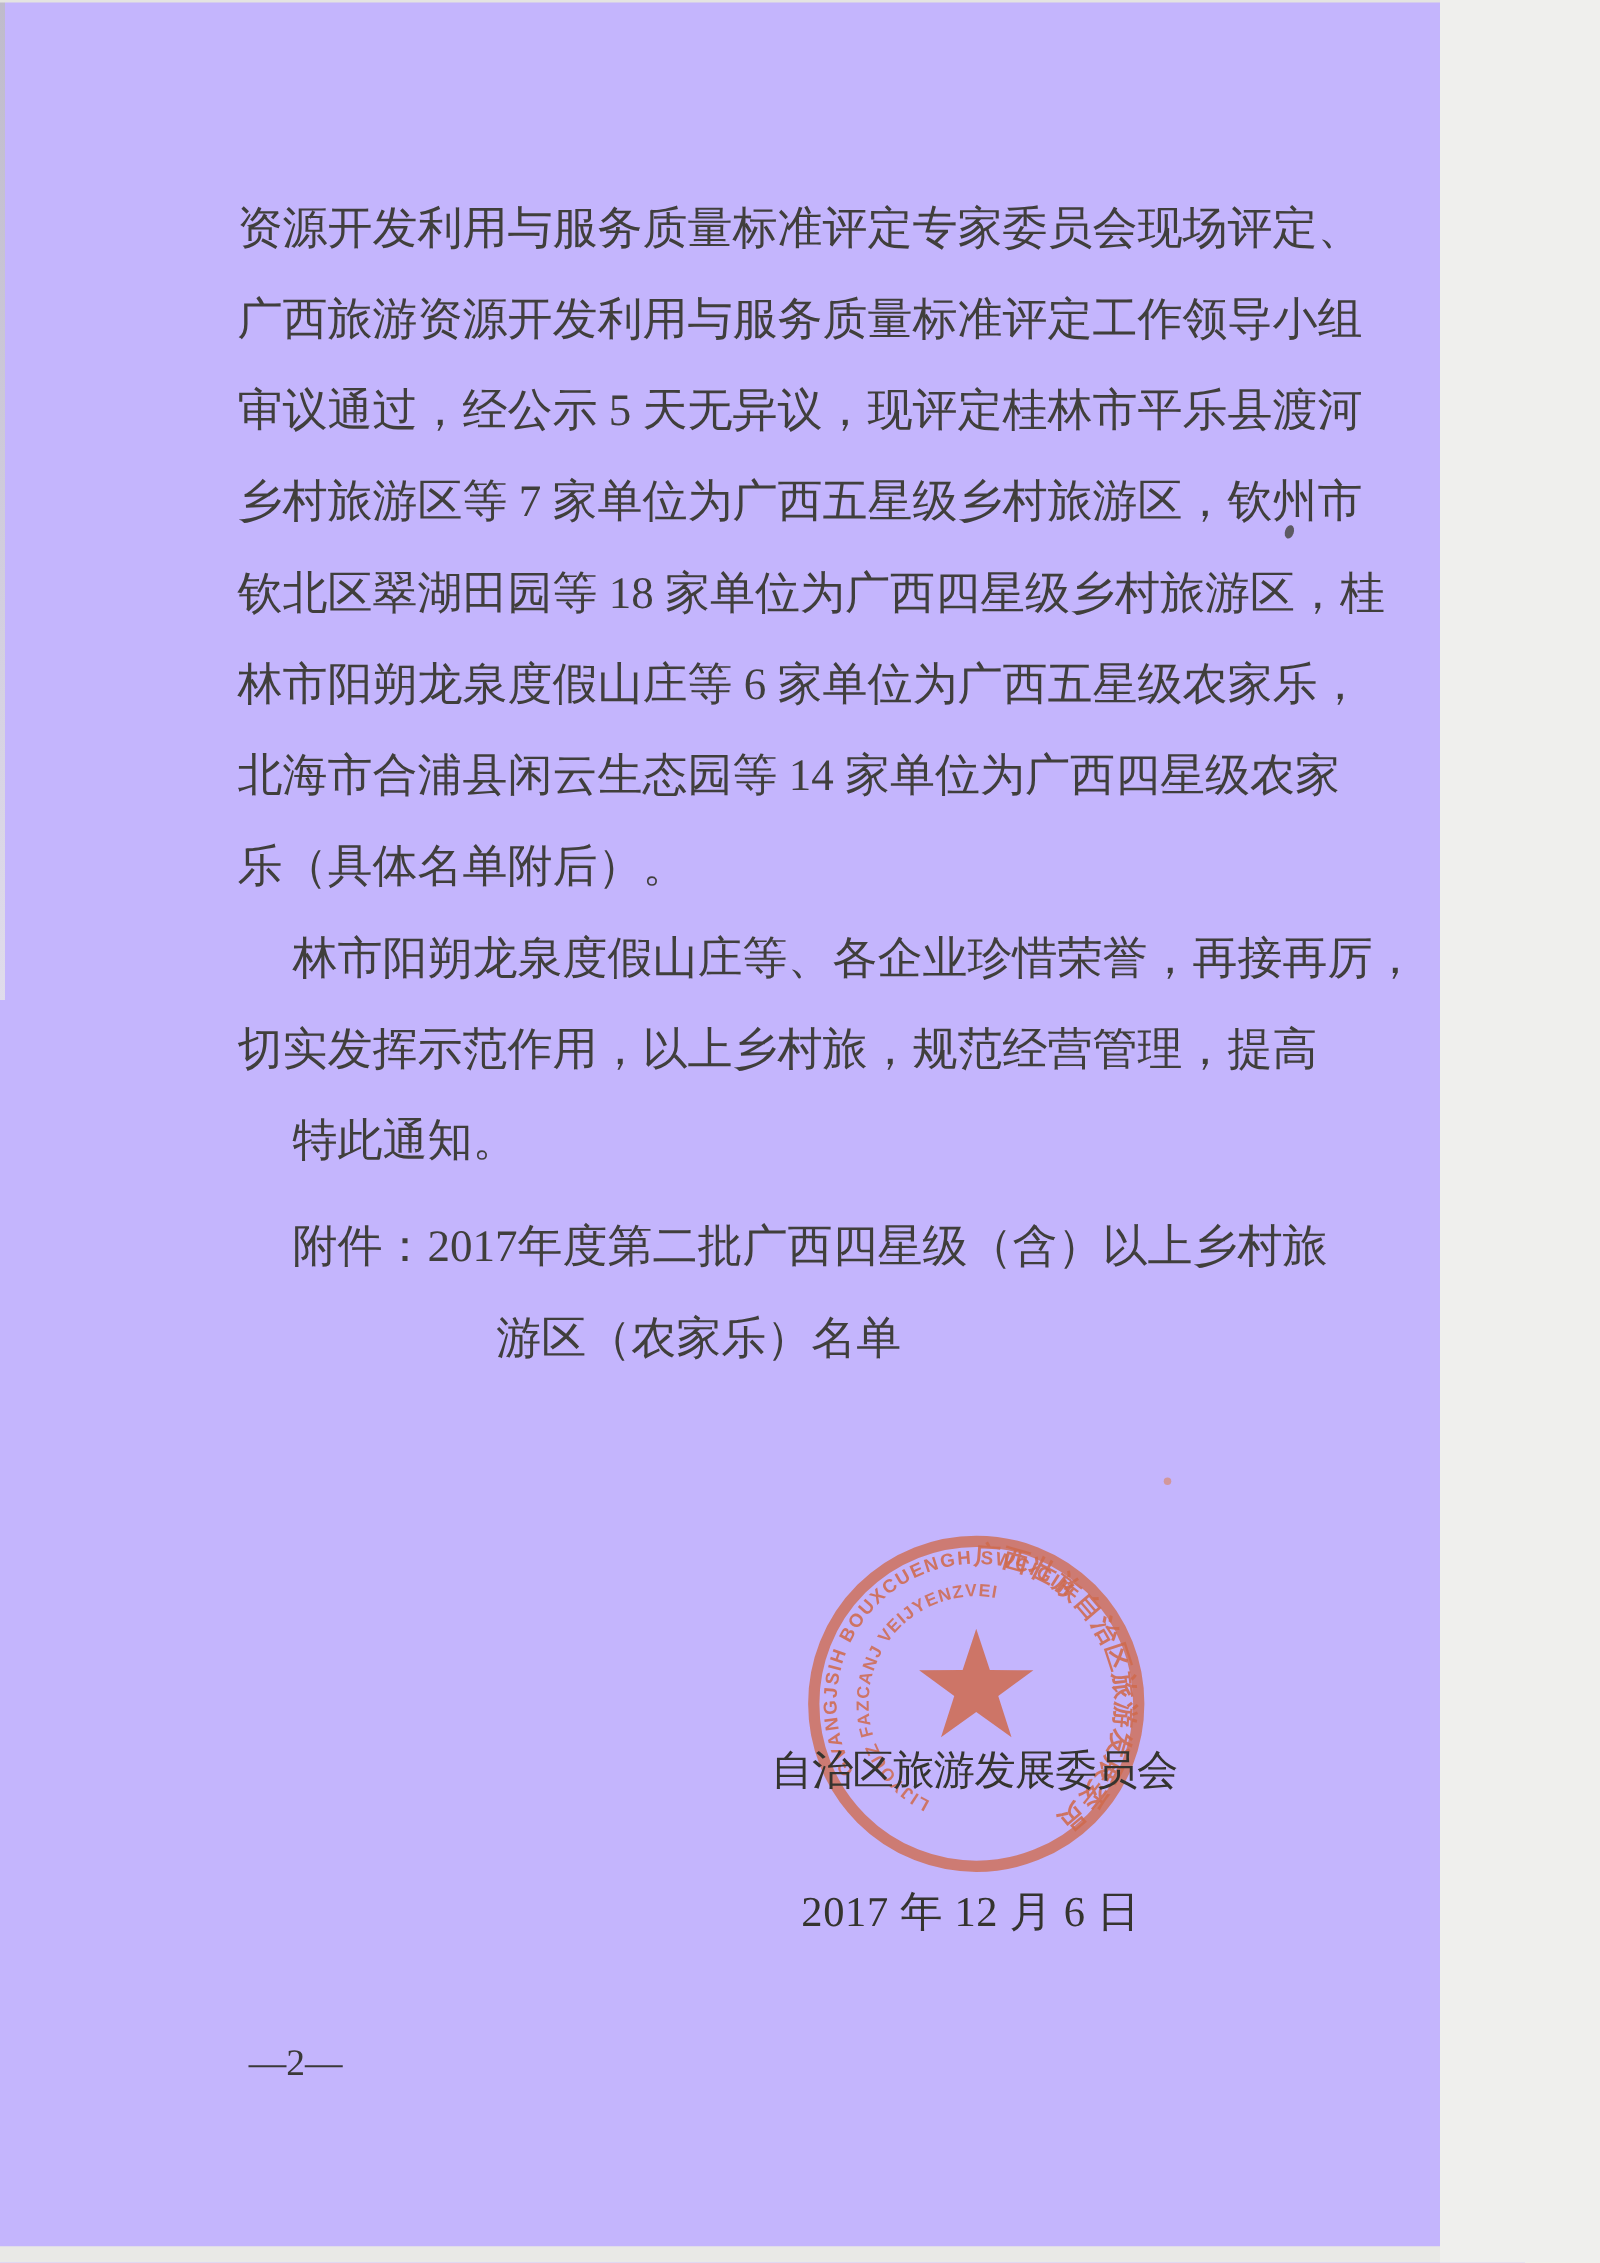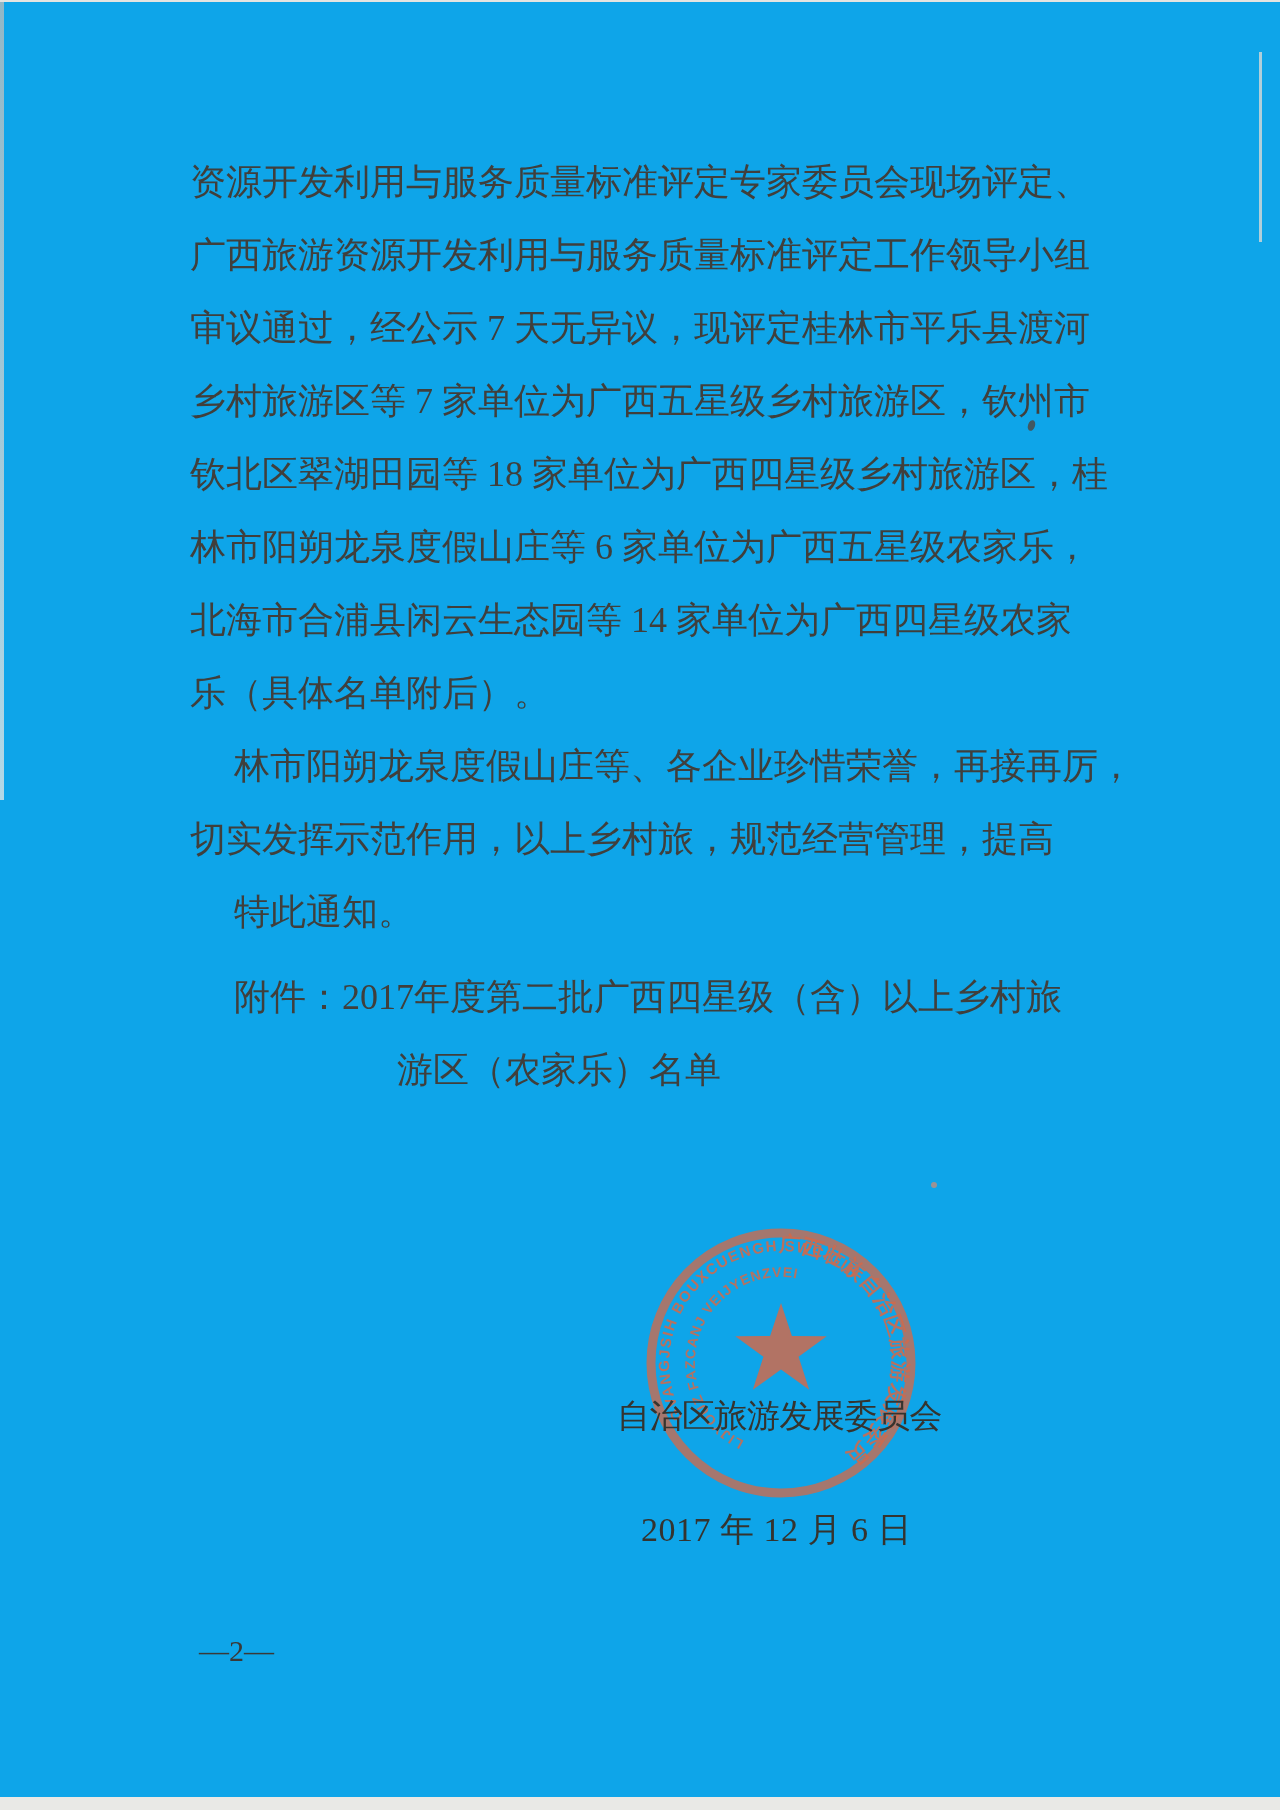--- a/index.html
+++ b/index.html
@@ -1,19 +1,19 @@
 <!DOCTYPE html>
 <html><head>
 <meta charset="utf-8">
 <style>
   html,body { margin:0; padding:0; background:#efefed; }
   .sheet {
     position:relative;
-    width:1280px; height:1810px;
-    background:#0ea5e9;
+    width:1152px; height:1810px;
+    background:#c4b5fd;
     overflow:hidden;
     font-family:"Liberation Serif","DejaVu Serif",serif;
     color:#3c3b38;
   }
   
   .edge { position:absolute; pointer-events:none; }
   .edge-left   { left:0; top:0; width:4px; height:800px;
                  background:linear-gradient(#bdbdbb,#e9e9e6); opacity:.75; }
   .edge-top    { left:0; top:0; width:100%; height:2px; background:#e4e4e1; }
   .edge-right  { left:1259px; top:52px; width:3px; height:190px; background:#d9d9d6; opacity:.8; }
@@ -66,21 +66,21 @@
   <div class="edge edge-left"></div>
   <div class="edge edge-top"></div>
   <div class="edge edge-right"></div>
   <div class="edge edge-bottom"></div>
   <div class="speck"></div>
   <div class="red-dot"></div>
 
   <div class="textblock">
     <div class="line">资源开发利用与服务质量标准评定专家委员会现场评定、</div>
     <div class="line">广西旅游资源开发利用与服务质量标准评定工作领导小组</div>
-    <div class="line">审议通过，经公示 7 天无异议，现评定桂林市平乐县渡河</div>
+    <div class="line">审议通过，经公示 5 天无异议，现评定桂林市平乐县渡河</div>
     <div class="line">乡村旅游区等 7 家单位为广西五星级乡村旅游区，钦州市</div>
     <div class="line">钦北区翠湖田园等 18 家单位为广西四星级乡村旅游区，桂</div>
     <div class="line">林市阳朔龙泉度假山庄等 6 家单位为广西五星级农家乐，</div>
     <div class="line">北海市合浦县闲云生态园等 14 家单位为广西四星级农家</div>
     <div class="line">乐（具体名单附后）。</div>
 
     <div class="line indent">林市阳朔龙泉度假山庄等、各企业珍惜荣誉，再接再厉，</div>
     <div class="line">切实发挥示范作用，以上乡村旅，规范经营管理，提高</div>
 
     <div class="line indent">特此通知。</div>

